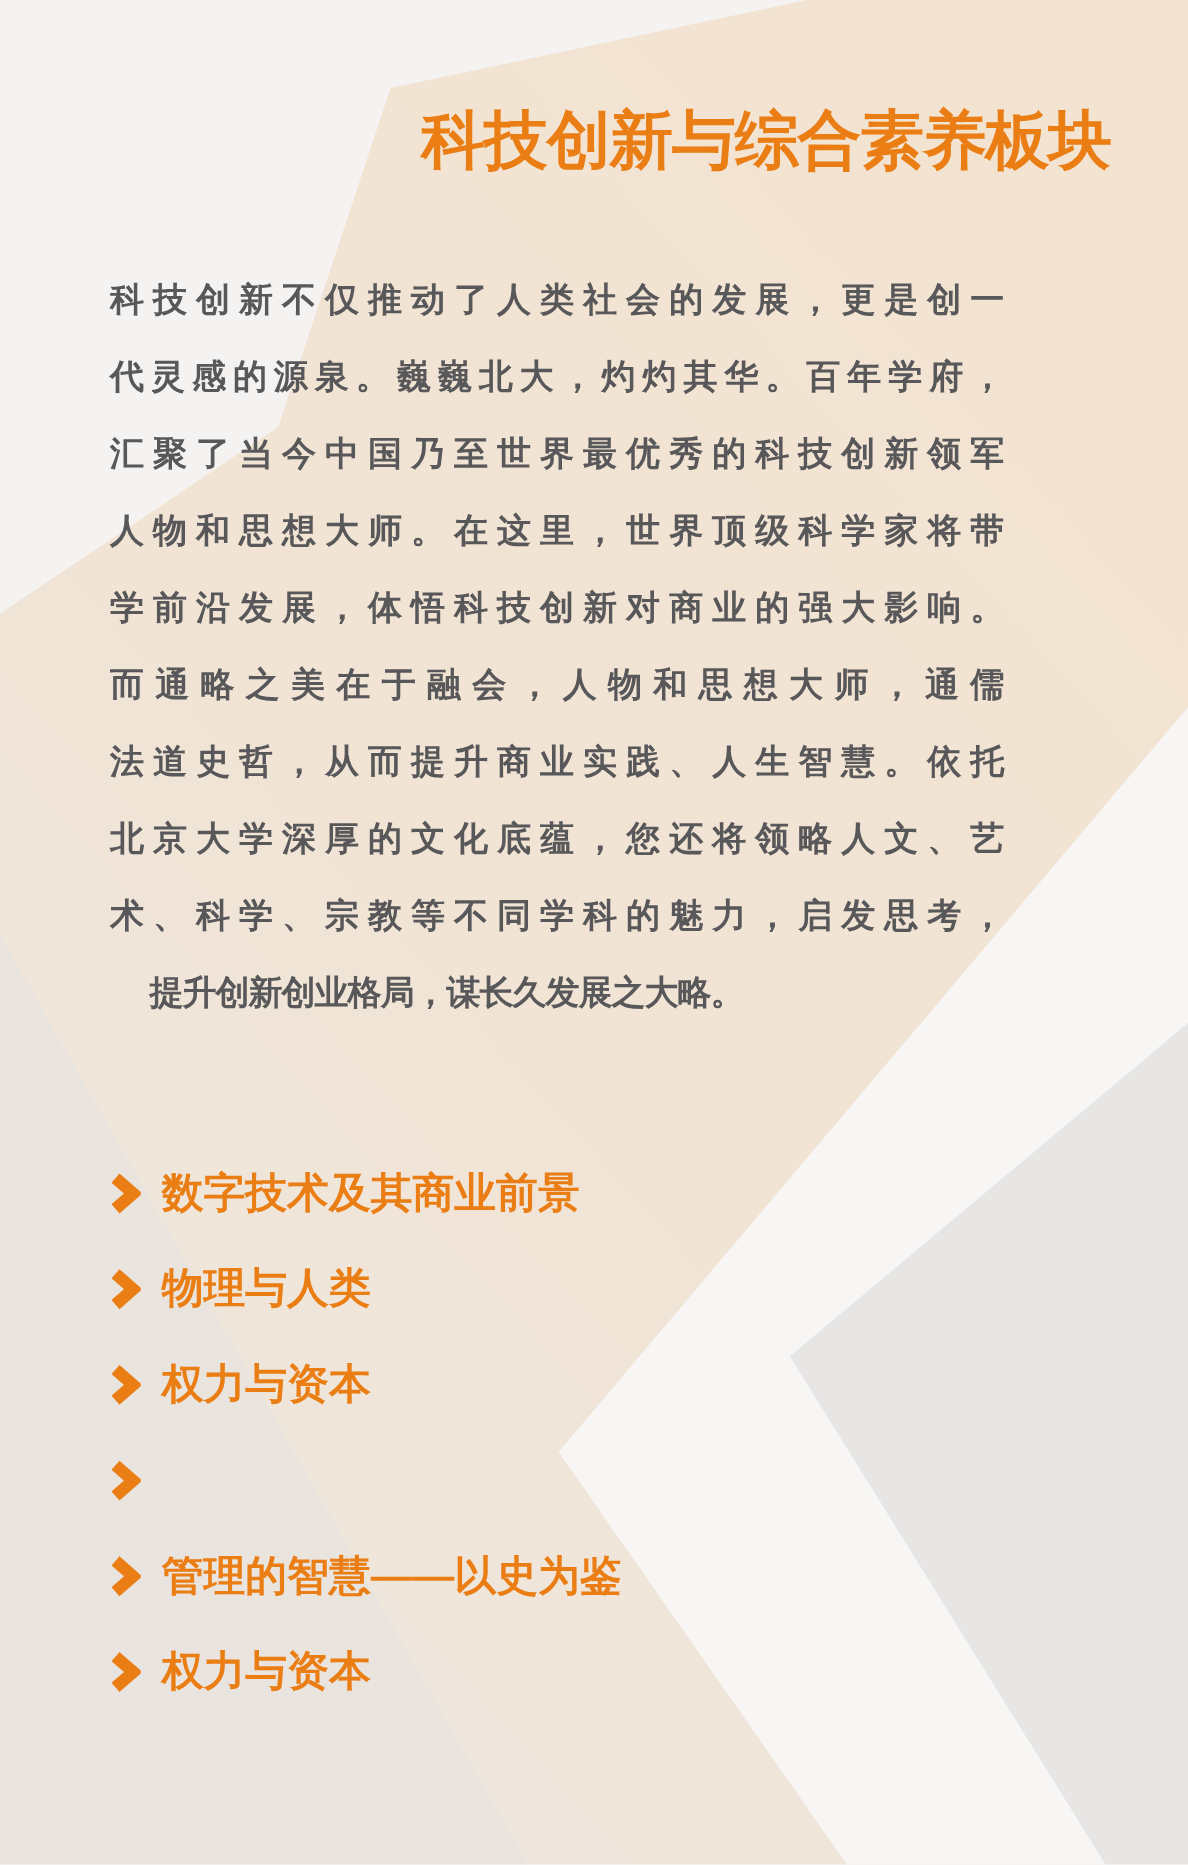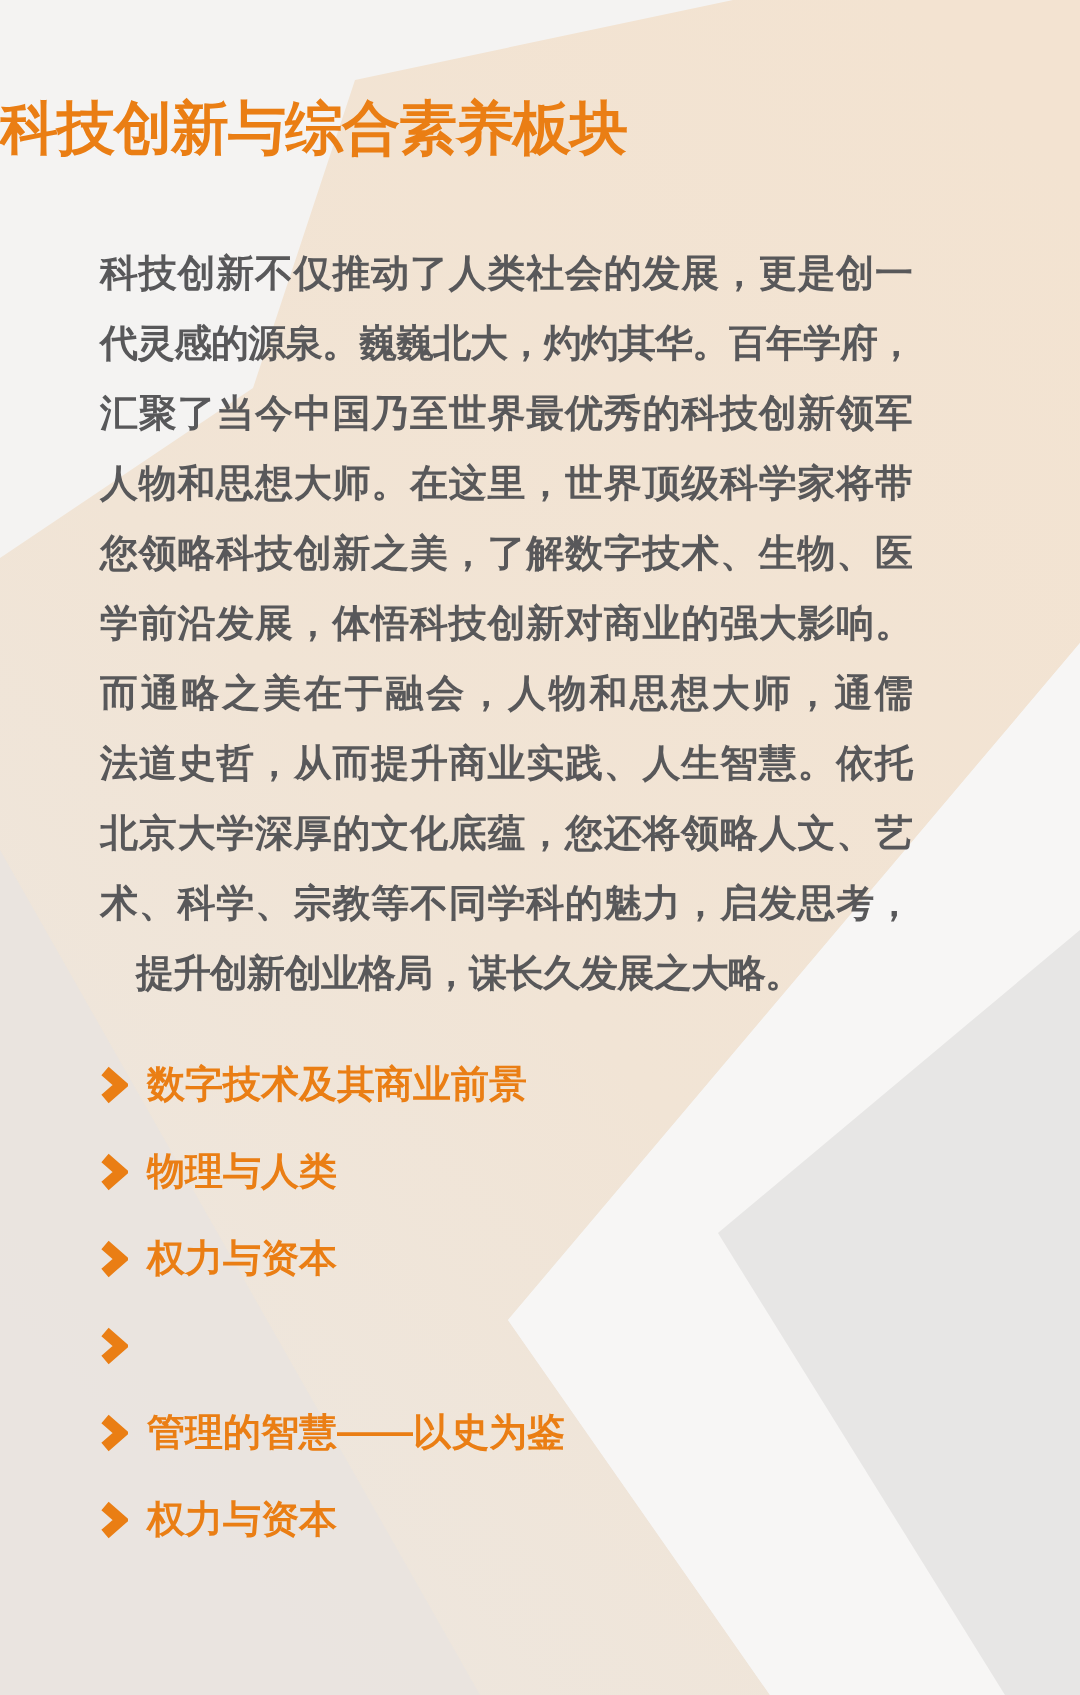--- a/index.html
+++ b/index.html
@@ -13,39 +13,39 @@
   .bg {
     position: absolute; inset: 0;
     width: 1080px; height: 1695px;
     display: block;
   }
   .content { position: absolute; inset: 0; }
   .title {
     position: absolute;
     top: 96px; left: 0;
     width: 1010px;
-    text-align: left;
+    text-align: right;
     font-size: 58px;
     line-height: 64px;
     font-weight: 900;
     letter-spacing: -1px;
     color: #EA7E14;
     margin: 0;
   }
   .paragraph {
     position: absolute;
     top: 238px; left: 100px;
     width: 812px;
     color: #58585A;
     font-weight: 700;
   }
   .pline {
     height: 70px;
     line-height: 70px;
-    font-size: 38px;
+    font-size: 31px;
     letter-spacing: -1px;
     white-space: nowrap;
     text-align: justify;
     text-align-last: justify;
     text-justify: inter-character;
   }
   .pline.last { text-align-last: left; margin-left: 36px; }
   .topics {
     position: absolute;
     top: 1041px; left: 100px;
@@ -88,21 +88,20 @@
 
 <div class="content">
 
   <h1 class="title">科技创新与综合素养板块</h1>
 
   <div class="paragraph">
     <div class="pline">科技创新不仅推动了人类社会的发展，更是创一</div>
     <div class="pline">代灵感的源泉。巍巍北大，灼灼其华。百年学府，</div>
     <div class="pline">汇聚了当今中国乃至世界最优秀的科技创新领军</div>
     <div class="pline">人物和思想大师。在这里，世界顶级科学家将带</div>
-    <div class="pline">您领略科技创新之美，了解数字技术、生物、医</div>
     <div class="pline">学前沿发展，体悟科技创新对商业的强大影响。</div>
     <div class="pline">而通略之美在于融会，人物和思想大师，通儒</div>
     <div class="pline">法道史哲，从而提升商业实践、人生智慧。依托</div>
     <div class="pline">北京大学深厚的文化底蕴，您还将领略人文、艺</div>
     <div class="pline">术、科学、宗教等不同学科的魅力，启发思考，</div>
     <div class="pline last">提升创新创业格局，谋长久发展之大略。</div>
   </div>
 
   <ul class="topics">
     <li class="topic">

